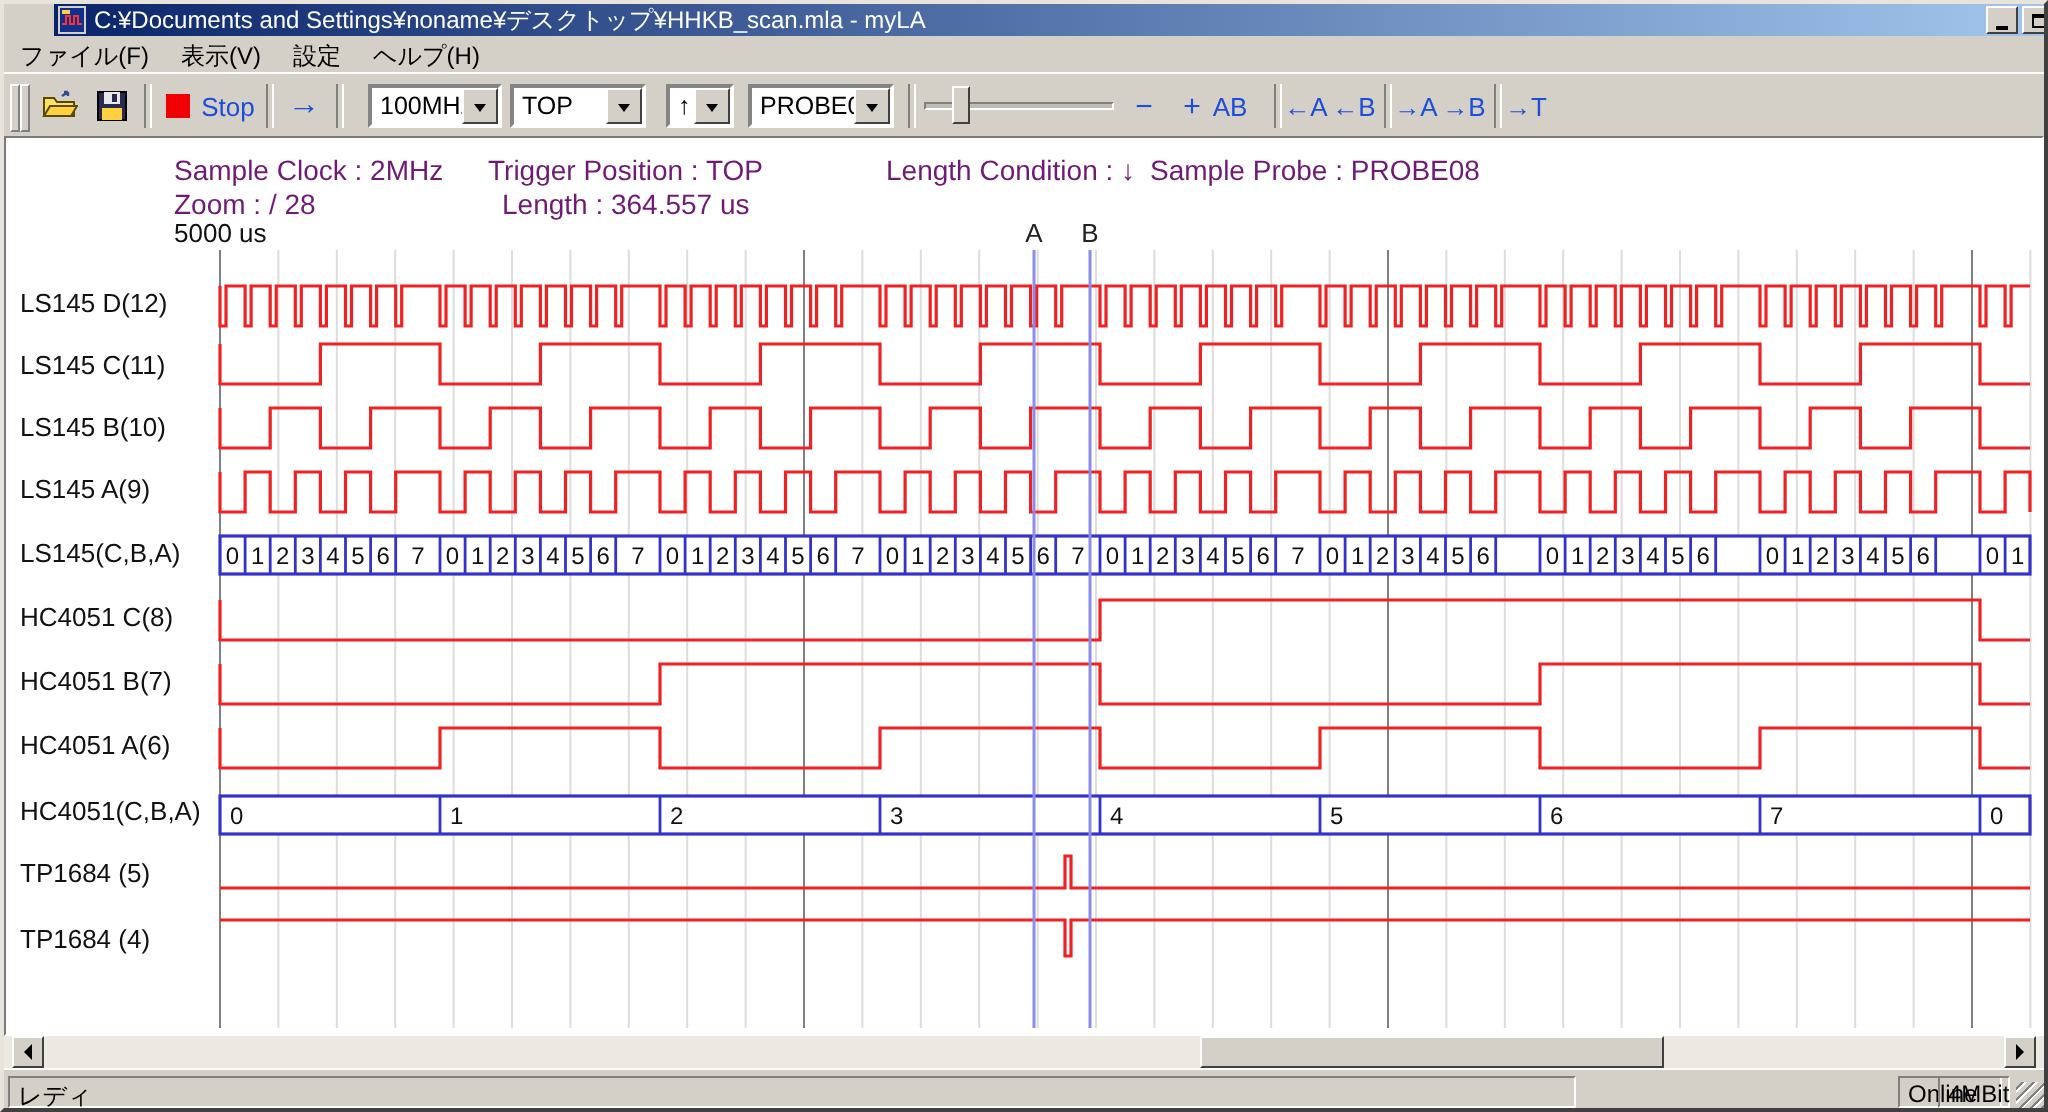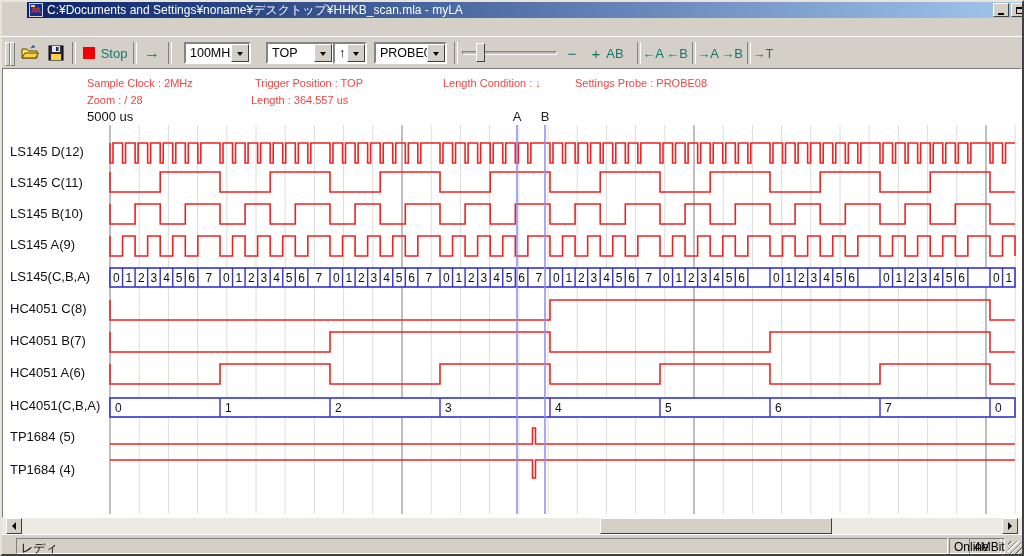--- a/index.html
+++ b/index.html
@@ -12,38 +12,38 @@
   .titlebar .ttext{color:#fff;font-size:12px;white-space:nowrap;overflow:hidden;flex:1;}
   .winbtns{display:flex;gap:2px;margin-right:2px;}
   .wbtn{width:16px;height:14px;background:#d4d0c8;border:1px solid;border-color:#fff #404040 #404040 #fff;
     display:flex;align-items:center;justify-content:center;font-size:10px;line-height:10px;box-sizing:border-box;}
   .glyph-min{width:6px;height:2px;background:#000;margin-top:7px;}
   .glyph-max{width:7px;height:7px;border:1px solid #000;border-top:2px solid #000;box-sizing:border-box;}
   .glyph-close{font-size:11px;font-weight:bold;color:#000;}
   .menubar{position:absolute;left:0;top:18px;width:1020px;height:16px;display:flex;align-items:center;font-size:12px;}
   .menuitem{padding:0 8px;white-space:nowrap;}
   .toolbar{position:absolute;left:0;top:34px;width:1020px;height:32px;border-top:1px solid #fff;}
-  .tb{position:absolute;top:4px;height:24px;display:flex;align-items:center;justify-content:center;font-size:13px;color:#0f766e;}
+  .tb{position:absolute;top:4px;height:24px;display:flex;align-items:center;justify-content:center;font-size:13px;color:#1d4ed8;}
   .grip{position:absolute;top:5px;width:3px;height:22px;background:#d4d0c8;
     border:1px solid;border-color:#fff #808080 #808080 #fff;}
   .sep{position:absolute;top:5px;width:2px;height:22px;border-left:1px solid #808080;border-right:1px solid #fff;}
   .combo{position:absolute;top:5px;height:22px;background:#fff;border:2px solid;border-color:#848484 #fff #fff #848484;
     box-sizing:border-box;font-size:12.5px;}
   .combo .val{position:absolute;left:4px;top:2px;white-space:nowrap;}
   .combo .drop{position:absolute;right:0;top:0;bottom:0;width:16px;background:#d4d0c8;
     border:1px solid;border-color:#fff #404040 #404040 #fff;display:flex;align-items:center;justify-content:center;}
   .tri-down{width:0;height:0;border:3px solid transparent;border-top:4px solid #000;margin-top:4px;}
   .stopsq{width:12px;height:12px;background:#f00000;margin-right:6px;}
   .slider-track{position:absolute;left:0;top:10px;height:4px;width:95px;box-sizing:border-box;
     border:1px solid;border-color:#808080 #fff #fff #808080;background:#c0bcb4;}
   .slider-handle{position:absolute;left:14px;top:2px;width:9px;height:19px;background:#d4d0c8;
     border:1px solid;border-color:#fff #404040 #404040 #fff;box-sizing:border-box;}
   .client{position:absolute;left:0;top:66px;width:1020px;height:450px;background:#fff;
     border:1px solid;border-color:#7a7a7a #fff #fff #7a7a7a;box-sizing:border-box;}
-  .hdr{position:absolute;font-size:11px;color:#ef4444;white-space:nowrap;}
+  .hdr{position:absolute;font-size:14px;color:#701a75;white-space:nowrap;}
   .hscroll{position:absolute;left:0;top:516px;width:1020px;height:16px;background:#ece9e2;}
   .sbtn{position:absolute;top:0;width:16px;height:16px;background:#d4d0c8;border:1px solid;
     border-color:#fff #404040 #404040 #fff;box-sizing:border-box;display:flex;align-items:center;justify-content:center;}
   .tri-left{width:0;height:0;border:4px solid transparent;border-right:4px solid #000;margin-left:-4px;}
   .tri-right{width:0;height:0;border:4px solid transparent;border-left:4px solid #000;margin-right:-4px;}
   .sthumb{position:absolute;top:0;height:16px;background:#d4d0c8;border:1px solid;
     border-color:#fff #404040 #404040 #fff;box-sizing:border-box;}
   .statusbar{position:absolute;left:0;top:532px;width:1020px;height:20px;background:#d4d0c8;border-top:1px solid #fff;}
   .spane{position:absolute;top:3px;height:16px;border:1px solid;border-color:#808080 #fff #fff #808080;
     box-sizing:border-box;font-size:12px;padding:1px 4px 0 4px;white-space:nowrap;}
@@ -71,20 +71,26 @@
         </span>
       <span class="wbtn">
           <span class="glyph-max"></span>
         </span>
       <span class="wbtn">
           <span class="glyph-close">×</span>
         </span>
     </span>
   </div>
 
+  <div class="menubar">
+    <span class="menuitem">ファイル(F)</span>
+    <span class="menuitem">表示(V)</span>
+    <span class="menuitem">設定</span>
+    <span class="menuitem">ヘルプ(H)</span>
+  </div>
 
   <div class="toolbar">
     <span class="grip" style="left:3px"></span>
     <span class="grip" style="left:8px"></span>
 
     <span class="tb" style="left:16px;width:24px">
       <svg width="18" height="16" viewBox="0 0 18 16">
         <path d="M1 4 L6 4 L7.5 6 L16 6 L16 13 L1 13 Z" fill="#ffe060" stroke="#5a4a00" stroke-width="1"></path>
         <path d="M1 13 L4 8 L17.5 8 L14.5 13 Z" fill="#ffd040" stroke="#5a4a00" stroke-width="1"></path>
         <path d="M10 3 L13 1 M13 1 L13 3 M13 1 L11 1" stroke="#305090" stroke-width="1.2" fill="none"></path>
@@ -113,21 +119,21 @@
     </span>
 
     <span class="sep" style="left:166px"></span>
 
     <span class="combo" style="left:182px;width:67px">
       <span class="val">100MHz</span>
       <span class="drop">
           <span class="tri-down"></span>
         </span>
     </span>
-    <span class="combo" style="left:264px;width:68px">
+    <span class="combo" style="left:253px;width:68px">
       <span class="val">TOP</span>
       <span class="drop">
           <span class="tri-down"></span>
         </span>
     </span>
     <span class="combo" style="left:331px;width:34px">
       <span class="val">↑</span>
       <span class="drop">
           <span class="tri-down"></span>
         </span>
@@ -160,39 +166,39 @@
     <span class="tb" style="left:694px;width:24px">→A</span>
     <span class="tb" style="left:718px;width:24px">→B</span>
 
     <span class="sep" style="left:745px"></span>
 
     <span class="tb" style="left:749px;width:24px">→T</span>
   </div>
 
   <div class="client">
     <span class="hdr" style="left:84px;top:8px">Sample Clock : 2MHz</span>
-    <span class="hdr" style="left:252px;top:8px">Trigger Position : TOP</span>
+    <span class="hdr" style="left:241px;top:8px">Trigger Position : TOP</span>
     <span class="hdr" style="left:440px;top:8px">Length Condition : ↓</span>
-    <span class="hdr" style="left:572px;top:8px">Settings Probe : PROBE08</span>
+    <span class="hdr" style="left:572px;top:8px">Sample Probe : PROBE08</span>
     <span class="hdr" style="left:84px;top:25px">Zoom : /  28</span>
     <span class="hdr" style="left:248px;top:25px">Length : 364.557 us</span>
   </div>
 
   <div class="hscroll">
     <span class="sbtn" style="left:4px">
         <span class="tri-left"></span>
       </span>
     <span class="sthumb" style="left:598px;width:232px"></span>
     <span class="sbtn" style="right:4px;left:auto">
         <span class="tri-right"></span>
       </span>
   </div>
 
   <div class="statusbar">
-    <span class="spane" style="left:14px;width:932px"><span>レディ</span></span>
+    <span class="spane" style="left:2px;width:784px"><span>レディ</span></span>
     <span class="spane" style="left:947px;width:52px">Online</span>
     <span class="spane" style="left:967px;width:36px">4MBit</span>
     <span class="sgrip"></span>
   </div>
 
   <svg id="plot" viewBox="0 0 1024 556">
       <line x1="110" y1="125" x2="110" y2="514" stroke="#808080" stroke-width="1"></line>
       <line x1="139.2" y1="125" x2="139.2" y2="514" stroke="#dcdcdc" stroke-width="1"></line>
       <line x1="168.4" y1="125" x2="168.4" y2="514" stroke="#dcdcdc" stroke-width="1"></line>
       <line x1="197.6" y1="125" x2="197.6" y2="514" stroke="#dcdcdc" stroke-width="1"></line>

